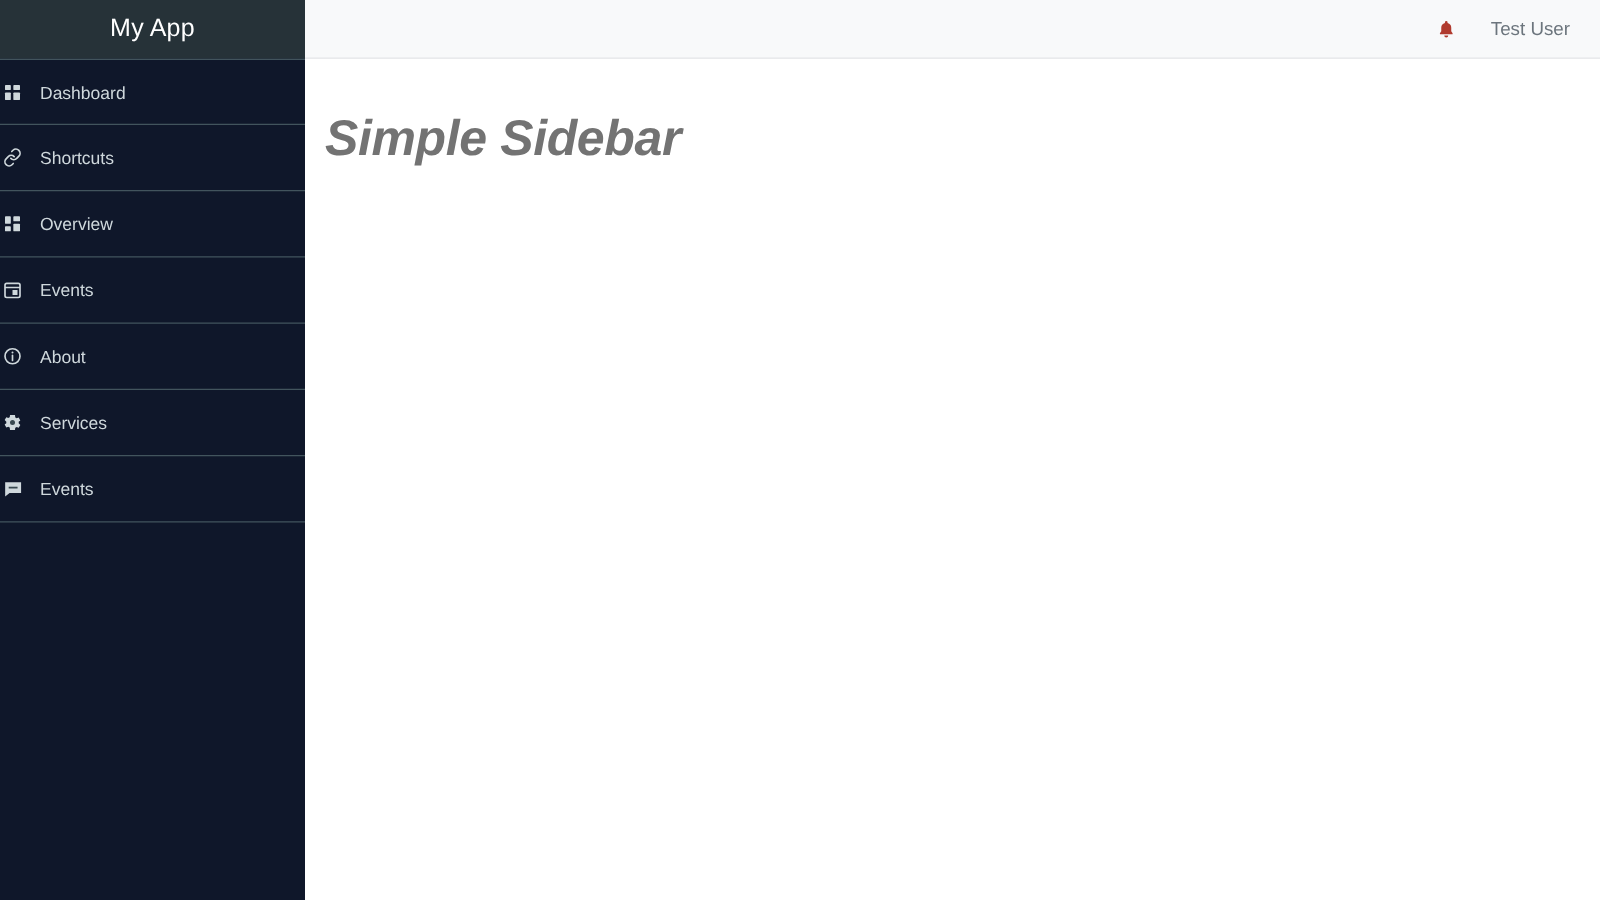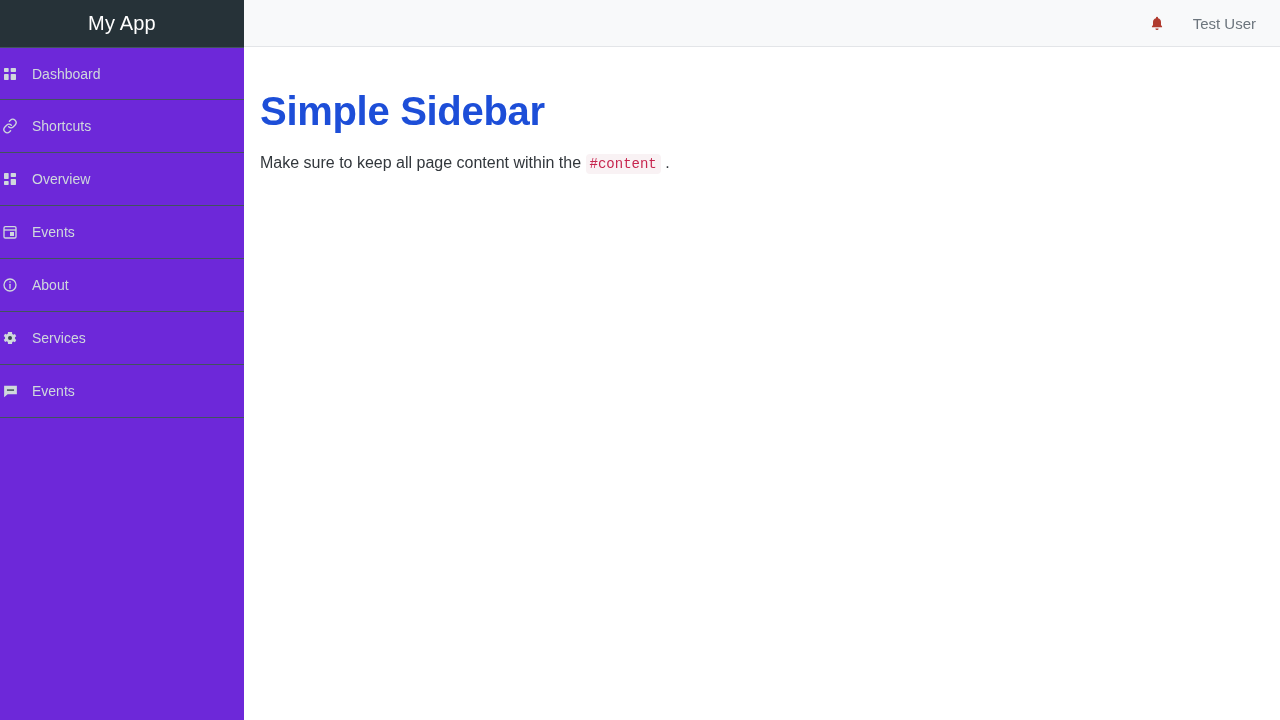--- a/index.html
+++ b/index.html
@@ -9,21 +9,21 @@
     background: #ffffff;
     overflow: hidden;
   }
   #app { display: flex; width: 1280px; height: 720px; }
 
   
   #sidebar {
     width: 244px;
     min-width: 244px;
     height: 720px;
-    background: #6d28d9;
+    background: #0f172a;
     display: flex;
     flex-direction: column;
   }
   #sidebar-header {
     height: 47px;
     background: #263238;
     color: #ffffff;
     display: flex;
     align-items: center;
     justify-content: center;
@@ -78,24 +78,24 @@
     color: #6c757d;
     font-size: 15px;
     cursor: pointer;
   }
 
   
   #content { flex: 1; padding: 40px 24px 24px 16px; }
   #page-title {
     font-size: 40px;
     font-weight: 700;
-    color: #1d4ed8;
+    color: #737373;
     line-height: 1.2;
     letter-spacing: -.3px;
-    margin-bottom: 16px;
+    font-style: italic;
   }
   #content-note {
     font-size: 16px;
     color: #32373c;
     line-height: 1.5;
   }
   code.code-chip {
     font-family: "Liberation Mono", monospace;
     font-size: 14px;
     color: #c7254e;
@@ -203,21 +203,16 @@
         <svg width="16" height="17" viewBox="0 0 24 24" fill="#b03a2e">
           <path d="M12 2a1.6 1.6 0 0 1 1.6 1.6v.6A6 6 0 0 1 18 10v4.2l1.6 2.4v1.2H4.4v-1.2L6 14.2V10a6 6 0 0 1 4.4-5.8v-.6A1.6 1.6 0 0 1 12 2z"></path>
           <path d="M9.6 19.4h4.8a2.4 2.4 0 0 1-4.8 0z"></path>
         </svg>
       </button>
       <span id="user-name">Test User</span>
     </header>
 
     <main id="content">
       <h1 id="page-title">Simple Sidebar</h1>
-      <p id="content-note">
-        <span>Make sure to keep all page content within the</span>
-        <code class="code-chip">#content</code>
-        <span>.</span>
-      </p>
     </main>
 
   </div>
 </div>
 
 </body></html>

